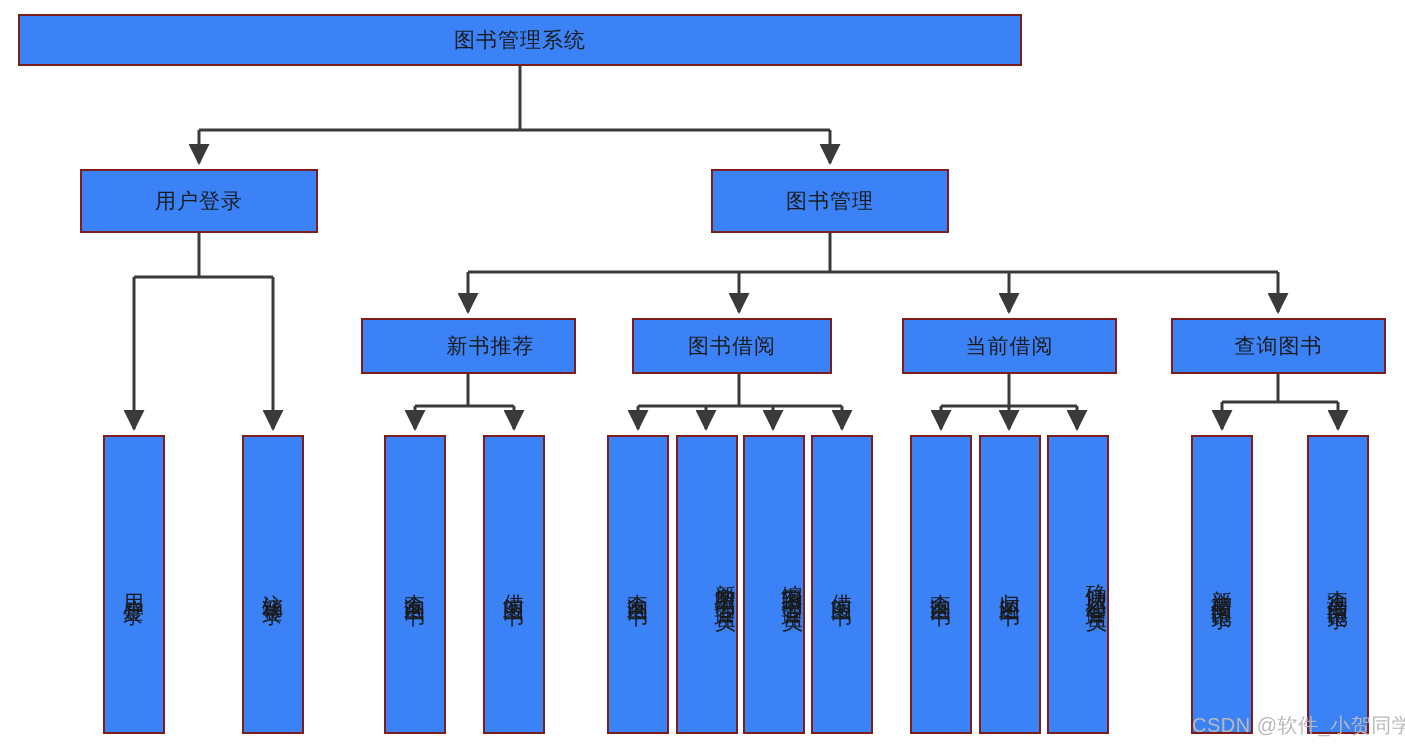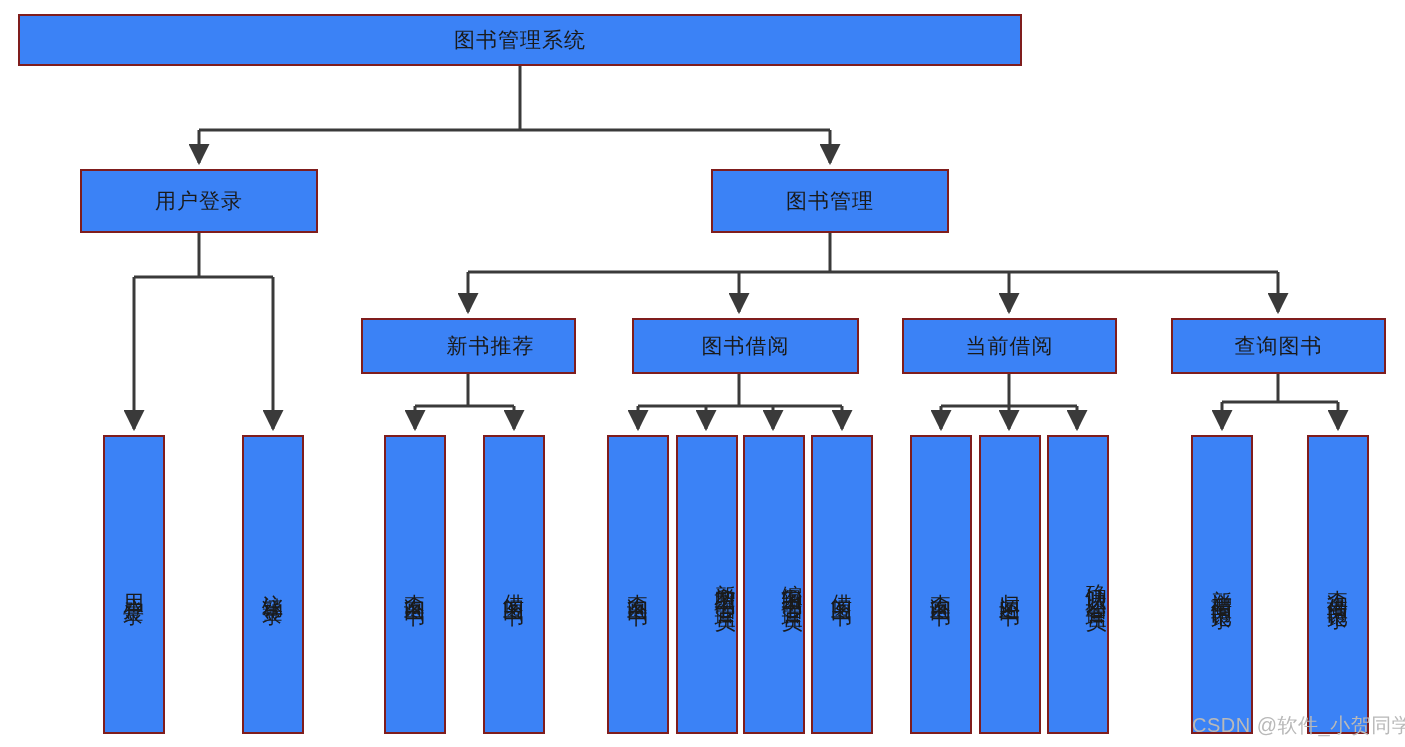--- a/index.html
+++ b/index.html
@@ -129,21 +129,21 @@
   <div class="node horiz" style="left:80px; top:169px; width:238px; height:64px;">
     <span class="node-label">用户登录</span>
   </div>
   <div class="node horiz" style="left:711px; top:169px; width:238px; height:64px;">
     <span class="node-label">图书管理</span>
   </div>
 
   <div class="node horiz" style="left:361px; top:318px; width:215px; height:56px;padding-left:44px;">
     <span class="node-label">新书推荐</span>
   </div>
-  <div class="node horiz" style="left:632px; top:318px; width:227px; height:56px;">
+  <div class="node horiz" style="left:632px; top:318px; width:200px; height:56px;">
     <span class="node-label">图书借阅</span>
   </div>
   <div class="node horiz" style="left:902px; top:318px; width:215px; height:56px;align-items:center;">
     <span class="node-label">当前借阅</span>
   </div>
   <div class="node horiz" style="left:1171px; top:318px; width:215px; height:56px;">
     <span class="node-label">查询图书</span>
   </div>
 
   <div class="node vert" style="left:103px; top:435px; width:62px; height:299px;">

